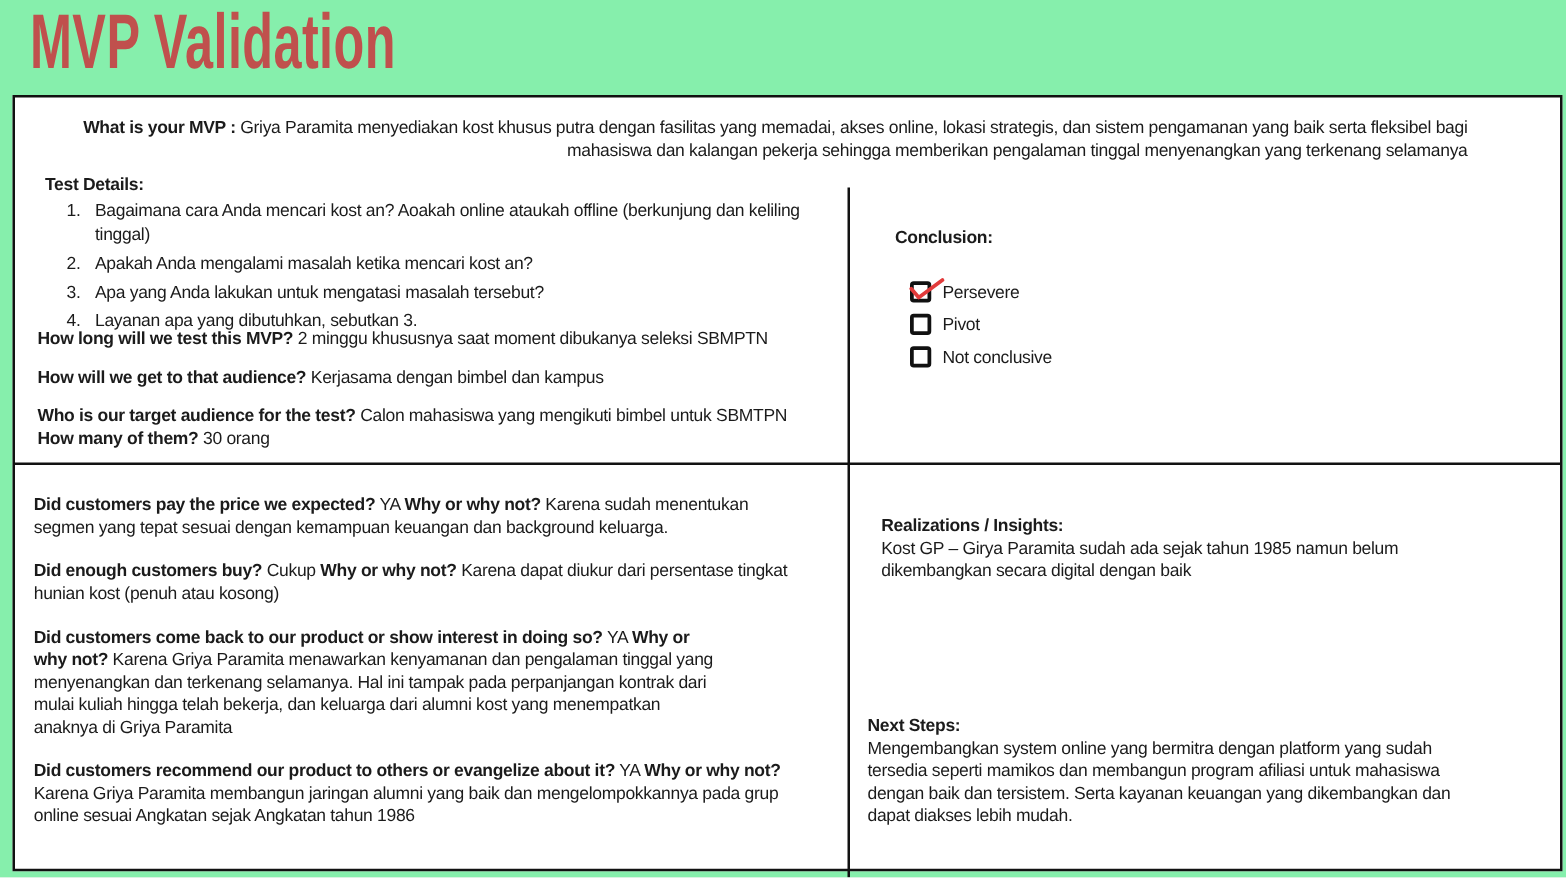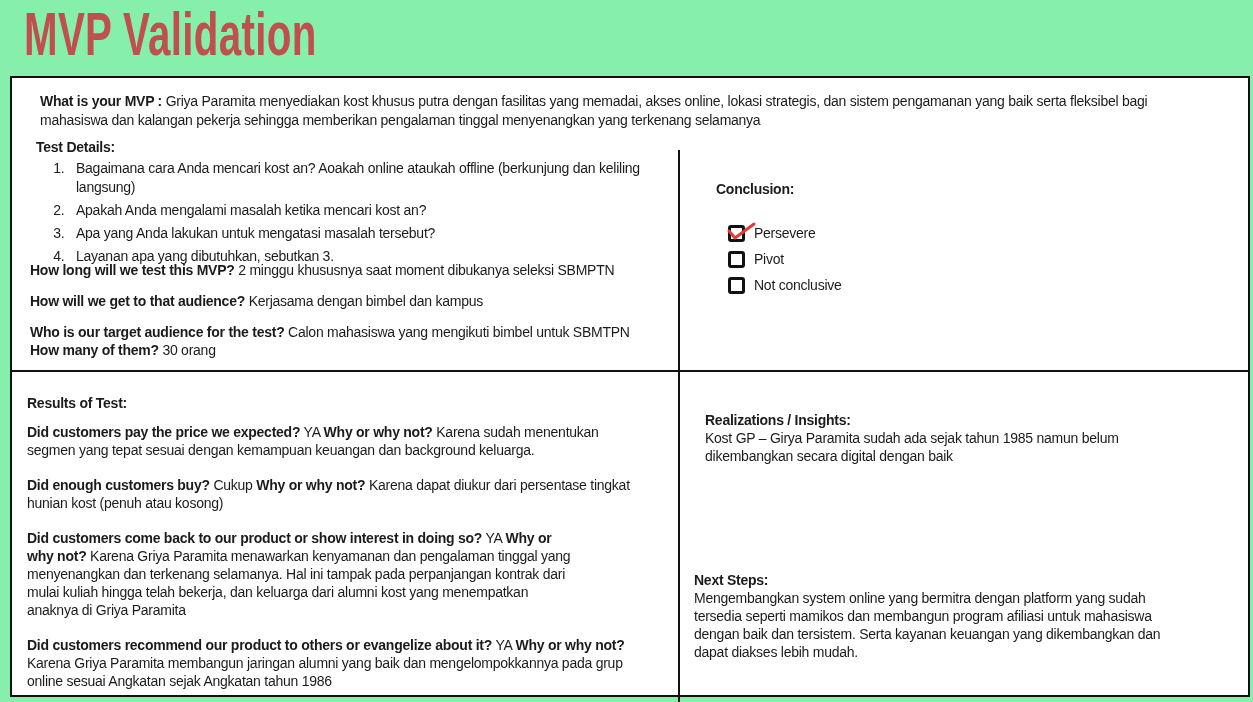--- a/index.html
+++ b/index.html
@@ -16,21 +16,21 @@
   }
   .sheet{
     position:absolute;left:10px;top:76px;width:1240px;height:621px;
     background:#ffffff;border:2px solid #111;box-sizing:border-box;
   }
   .vdivider{position:absolute;left:678px;top:150px;width:2px;height:552px;background:#111;}
   .hdivider{position:absolute;left:11px;top:370px;width:1238px;height:2px;background:#111;}
   .b{font-weight:bold;}
   p{margin:0;}
   
-  .mvp-block{position:absolute;left:40px;top:92px;width:1150px;line-height:19px;}
+  .mvp-block{position:absolute;left:24px;top:92px;width:1150px;line-height:19px;text-align:right;}
   .test-details{position:absolute;left:36px;top:139px;width:640px;}
   .test-details ol{margin:4px 0 0 0;padding-left:32px;}
   .test-details li{line-height:19px;margin-bottom:4px;padding-left:8px;}
   .questions{position:absolute;left:30px;top:261px;width:660px;line-height:18px;}
   .questions .qrow{margin-bottom:13px;}
   .questions .qrow.tight{margin-bottom:0;}
   
   .conclusion{position:absolute;left:716px;top:180px;}
   .conclusion .heading{line-height:18px;margin-bottom:27px;}
   .optrow{display:flex;align-items:center;margin-left:12px;margin-bottom:9px;position:relative;height:17px;}
@@ -55,21 +55,21 @@
 
   <div class="sheet"></div>
   <div class="hdivider"></div>
   <div class="vdivider"></div>
 
   <p class="mvp-block"><span class="b">What is your MVP :</span> <span>Griya Paramita menyediakan kost khusus putra dengan fasilitas yang memadai, akses online,  lokasi strategis, dan sistem pengamanan yang baik serta fleksibel bagi mahasiswa dan kalangan pekerja sehingga memberikan pengalaman tinggal menyenangkan yang terkenang selamanya</span></p>
 
   <div class="test-details">
     <p class="b">Test Details:</p>
     <ol>
-      <li>Bagaimana cara Anda mencari kost an? Aoakah online ataukah offline (berkunjung dan keliling langsung)</li>
+      <li>Bagaimana cara Anda mencari kost an? Aoakah online ataukah offline (berkunjung dan keliling tinggal)</li>
       <li>Apakah Anda mengalami masalah ketika mencari kost an?</li>
       <li>Apa yang Anda lakukan untuk mengatasi masalah tersebut?</li>
       <li>Layanan apa yang dibutuhkan, sebutkan 3.</li>
     </ol>
   </div>
 
   <div class="questions">
     <p class="qrow"><span class="b">How long will we test this MVP?</span> <span>2 minggu khususnya saat moment dibukanya seleksi SBMPTN</span></p>
     <p class="qrow"><span class="b">How will we get to that audience?</span> <span>Kerjasama dengan bimbel dan kampus</span></p>
     <p class="qrow tight"><span class="b">Who is our target audience for the test?</span> <span> Calon mahasiswa yang mengikuti bimbel untuk SBMTPN</span></p>
@@ -89,21 +89,20 @@
       <div class="cbox"></div>
       <span class="lbl">Pivot</span>
     </div>
     <div class="optrow">
       <div class="cbox"></div>
       <span class="lbl">Not conclusive</span>
     </div>
   </div>
 
   <div class="results">
-    <p class="b heading">Results of Test:</p>
     <p class="para"><span class="b">Did customers pay the price we expected?</span><span> YA </span><span class="b">Why or why not?</span><span> Karena sudah menentukan segmen yang tepat sesuai dengan kemampuan keuangan dan background keluarga.</span></p>
     <p class="para"><span class="b">Did enough customers buy?</span><span> Cukup </span><span class="b">Why or why not?</span><span> Karena dapat diukur dari persentase tingkat hunian kost (penuh atau kosong)</span></p>
     <p class="para narrow"><span class="b">Did customers come back to our product or show interest in doing so?</span><span> YA </span><span class="b">Why or why not?</span><span> Karena Griya Paramita menawarkan kenyamanan dan pengalaman tinggal yang menyenangkan dan terkenang selamanya. Hal ini tampak pada perpanjangan kontrak dari mulai kuliah hingga telah bekerja, dan keluarga dari alumni kost yang menempatkan anaknya di Griya Paramita</span></p>
     <p class="para"><span class="b">Did customers recommend our product to others or evangelize about it?</span><span> YA </span><span class="b">Why or why not?</span><span> Karena Griya Paramita membangun jaringan alumni yang baik dan mengelompokkannya pada grup online sesuai Angkatan sejak Angkatan tahun 1986</span></p>
   </div>
 
   <div class="insights">
     <p class="b">Realizations / Insights:</p>
     <p>Kost GP – Girya Paramita sudah ada sejak tahun 1985 namun belum dikembangkan secara digital dengan baik</p>
   </div>

